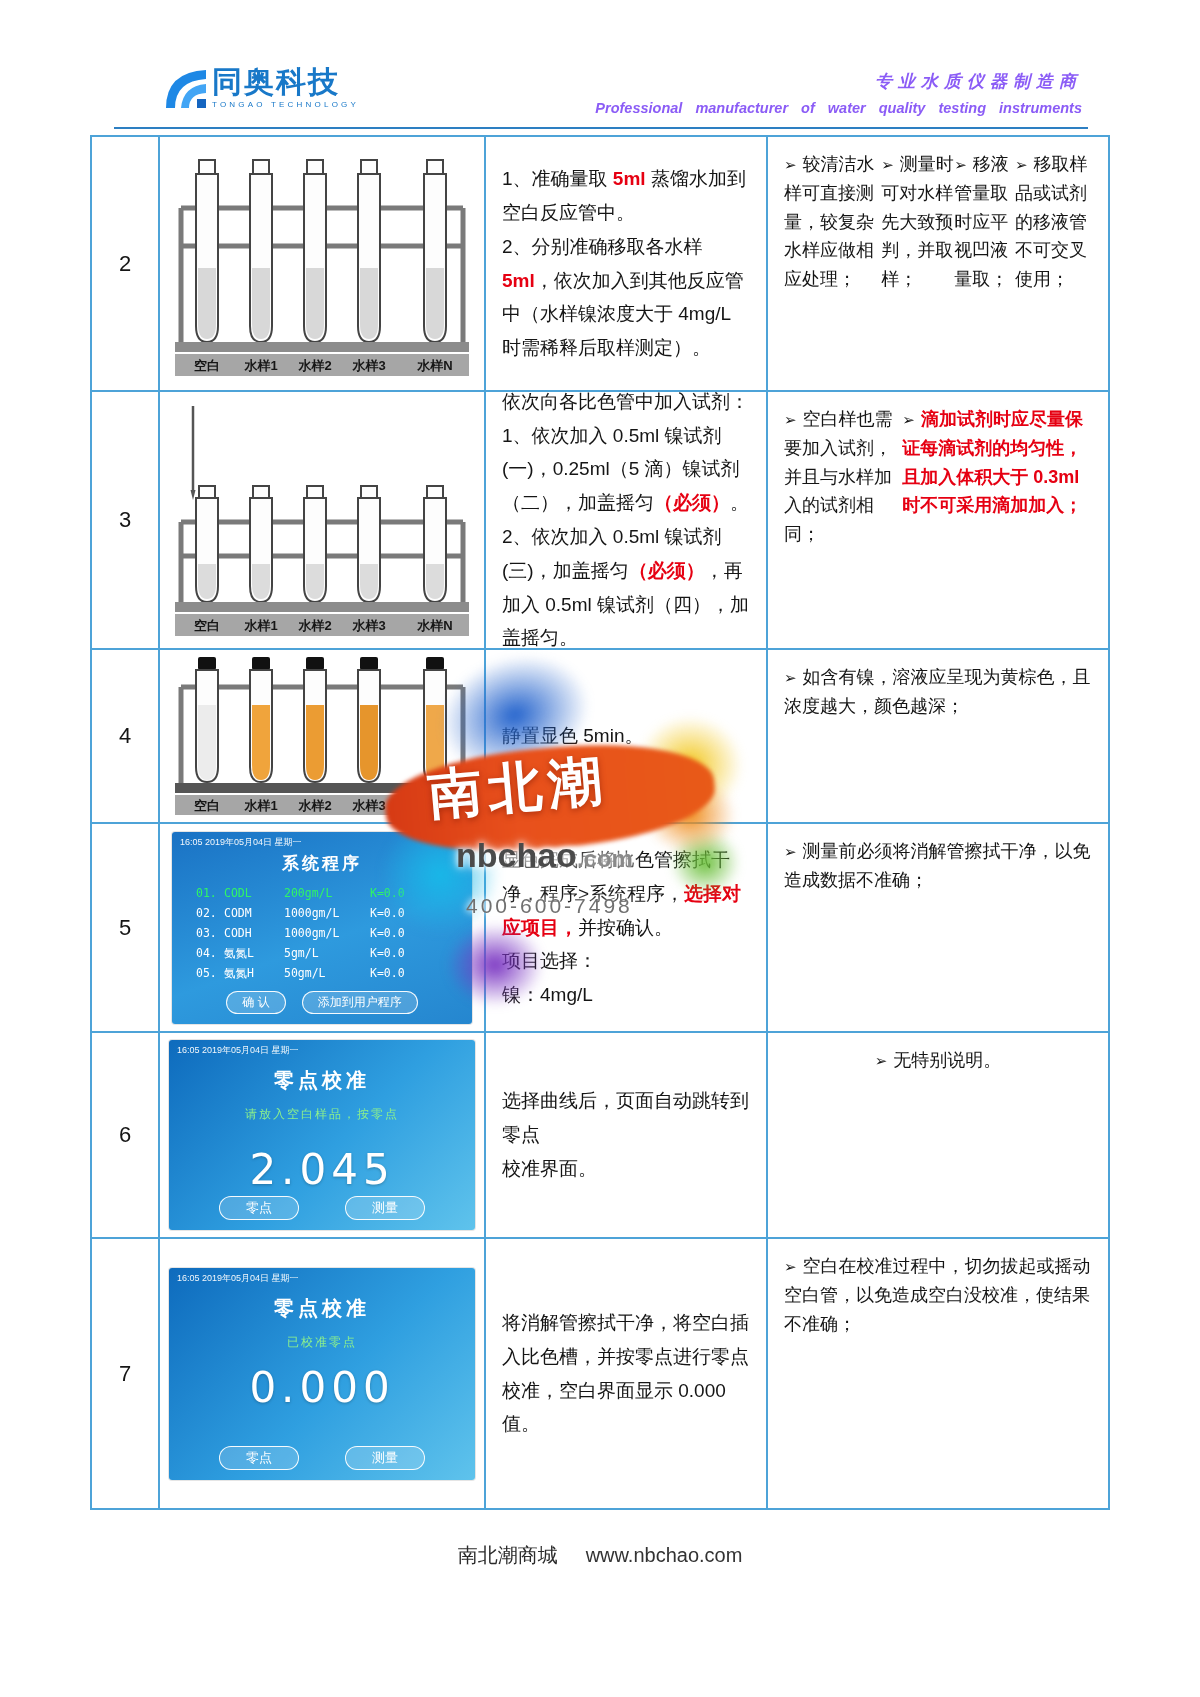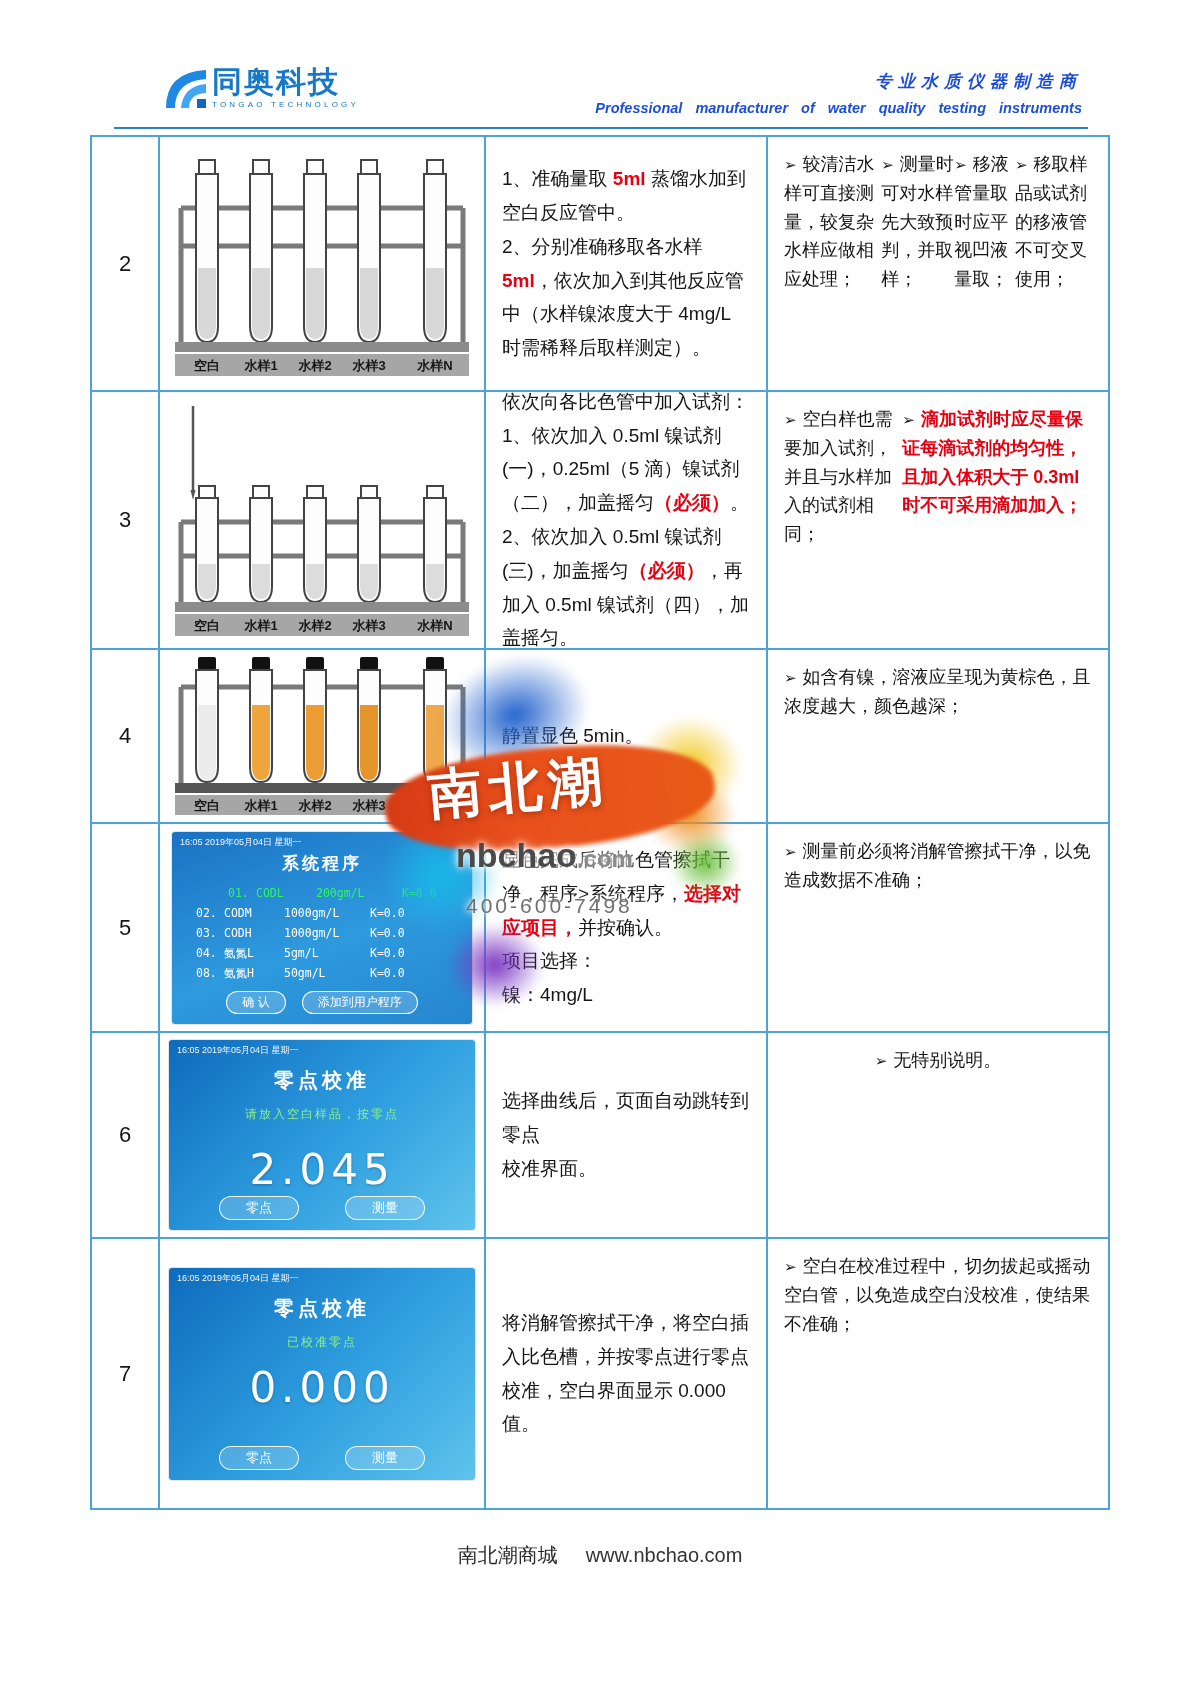--- a/index.html
+++ b/index.html
@@ -9,21 +9,21 @@
   }
   *{box-sizing:border-box;}
   html,body{margin:0;padding:0;background:#ffffff;}
   body{font-family:"Liberation Sans","DejaVu Sans",sans-serif;color:#151515;}
   .page{position:relative;width:1200px;height:1697px;background:#fff;overflow:hidden;margin:0 auto;}
 
   
   .logo{position:absolute;left:160px;top:64px;display:flex;align-items:center;gap:0;}
   .logo-txt .cn{font-size:30px;font-weight:bold;color:var(--blue);letter-spacing:2px;line-height:1;}
   .logo-txt .en{font-size:8px;color:var(--blue);letter-spacing:3.2px;margin-top:3px;}
-  .slogans{position:absolute;right:118px;top:70px;text-align:right;color:#1d4ed8;font-style:italic;font-weight:bold;}
+  .slogans{position:absolute;right:118px;top:70px;text-align:right;color:#8b5cf6;font-style:italic;font-weight:bold;}
   .slogans .cn{font-size:17px;letter-spacing:6px;}
   .slogans .en{font-size:14.5px;margin-top:7px;word-spacing:9px;}
   .header-rule{position:absolute;left:114px;right:112px;top:127px;height:2px;background:#2d7fc2;}
 
   
   .proc-table{
     position:absolute;left:90px;top:135px;width:1020px;height:1375px;
     display:grid;
     grid-template-columns:68px 326px 282px 340px;
     grid-template-rows:255px 258px 174px 209px 206px 269px;
@@ -51,21 +51,21 @@
   #scr6{height:190px;}
   #scr7{height:212px;}
   .scr-status{font-size:9px;padding:4px 0 0 8px;opacity:.95;}
   .scr-title{text-align:center;font-size:17px;font-weight:bold;letter-spacing:3px;margin-top:3px;}
   .scr-title2{text-align:center;font-size:20px;font-weight:bold;letter-spacing:4px;margin-top:10px;}
   .scr-sub{text-align:center;color:#8cf08c;font-size:12px;letter-spacing:2px;margin-top:12px;}
   .scr-val{text-align:center;font-size:42px;letter-spacing:5px;margin-top:22px;font-family:"DejaVu Sans",sans-serif;text-shadow:0 1px 3px rgba(0,0,0,.25);}
   #scr7 .scr-val{margin-top:12px;}
   .menu{margin:8px 0 0 24px;font-size:11.5px;line-height:20px;font-family:"DejaVu Sans Mono",monospace;}
   .mi{display:flex;}
-  .mi[data-color="green"]{color:#30f565;margin-left:32px;}
+  .mi[data-color="green"]{color:#30f565;}
   .mno{width:28px;}
   .mname{width:60px;}
   .mrange{width:86px;}
   .scr-btns{position:absolute;bottom:10px;left:0;right:0;display:flex;justify-content:center;gap:16px;}
   #scr6 .scr-btns,#scr7 .scr-btns{gap:46px;}
   .pill{border:1px solid rgba(255,255,255,.95);border-radius:12px;padding:2px 15px;font-size:12px;background:rgba(255,255,255,.18);white-space:nowrap;}
   #scr6 .pill,#scr7 .pill{padding:2px 26px;font-size:13px;}
 
   
   .watermark{position:absolute;left:370px;top:640px;width:400px;height:410px;z-index:40;pointer-events:none;}
@@ -255,21 +255,21 @@
               <span class="mrange">1000gm/L</span>
               <span class="mk">K=0.0</span>
             </div>
           <div class="mi" data-color="white">
               <span class="mno">04.</span>
               <span class="mname">氨氮L</span>
               <span class="mrange">5gm/L</span>
               <span class="mk">K=0.0</span>
             </div>
           <div class="mi" data-color="white">
-              <span class="mno">08.</span>
+              <span class="mno">05.</span>
               <span class="mname">氨氮H</span>
               <span class="mrange">50gm/L</span>
               <span class="mk">K=0.0</span>
             </div>
         </div>
         <div class="scr-btns">
           <span class="pill">确 认</span>
           <span class="pill">添加到用户程序</span>
         </div>
       </div>

